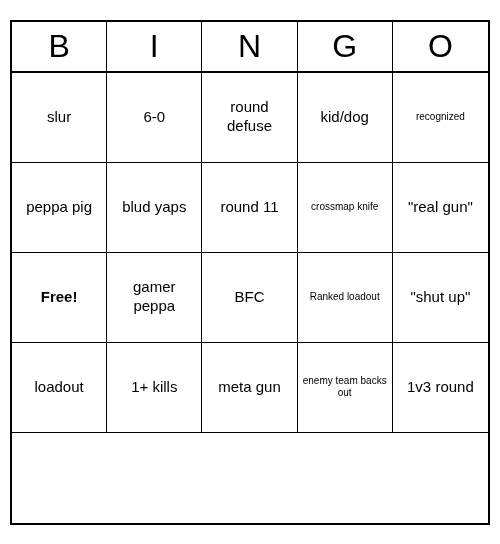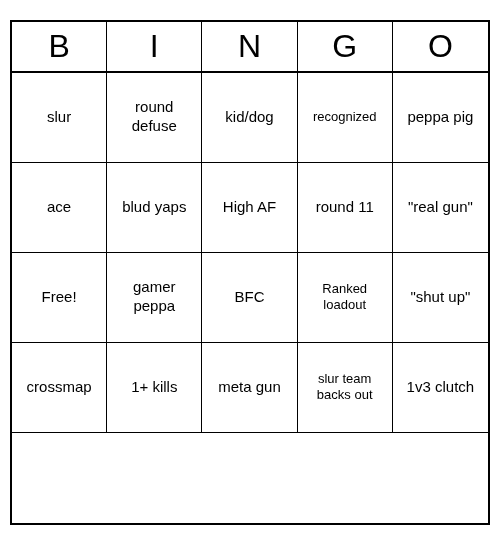--- a/index.html
+++ b/index.html
@@ -49,52 +49,52 @@
       font-size: 15px;
       line-height: 1.25;
     }
     .bingo-cell:nth-child(5n) {
       border-right: none;
     }
     .bingo-cell:nth-child(n+21) {
       border-bottom: none;
     }
     .bingo-cell.free {
-      font-weight: normal;
+      font-weight: bold;
     }
     .bingo-cell.small-text {
-      font-size: 13px;
+      font-size: 10px;
     }
   </style>
 </head>
 <body>
 
 <div class="bingo-card">
   <div class="bingo-header">
   <div class="bingo-header-cell">B</div>
       <div class="bingo-header-cell">I</div>
       <div class="bingo-header-cell">N</div>
       <div class="bingo-header-cell">G</div>
       <div class="bingo-header-cell">O</div>
     </div>
   <div class="bingo-grid">
   <div class="bingo-cell">slur</div>
+      <div class="bingo-cell">6-0</div>
       <div class="bingo-cell">round defuse</div>
       <div class="bingo-cell">kid/dog</div>
       <div class="bingo-cell small-text">recognized</div>
       <div class="bingo-cell">peppa pig</div>
-      <div class="bingo-cell">ace</div>
       <div class="bingo-cell">blud yaps</div>
-      <div class="bingo-cell">High AF</div>
       <div class="bingo-cell">round 11</div>
+      <div class="bingo-cell small-text">crossmap knife</div>
       <div class="bingo-cell">"real gun"</div>
       <div class="bingo-cell free">Free!</div>
       <div class="bingo-cell">gamer peppa</div>
       <div class="bingo-cell">BFC</div>
       <div class="bingo-cell small-text">Ranked loadout</div>
       <div class="bingo-cell">"shut up"</div>
-      <div class="bingo-cell">crossmap</div>
+      <div class="bingo-cell">loadout</div>
       <div class="bingo-cell">1+ kills</div>
       <div class="bingo-cell">meta gun</div>
-      <div class="bingo-cell small-text">slur team backs out</div>
-      <div class="bingo-cell">1v3 clutch</div>
+      <div class="bingo-cell small-text">enemy team backs out</div>
+      <div class="bingo-cell">1v3 round</div>
     </div>
 </div>
 
 </body></html>

